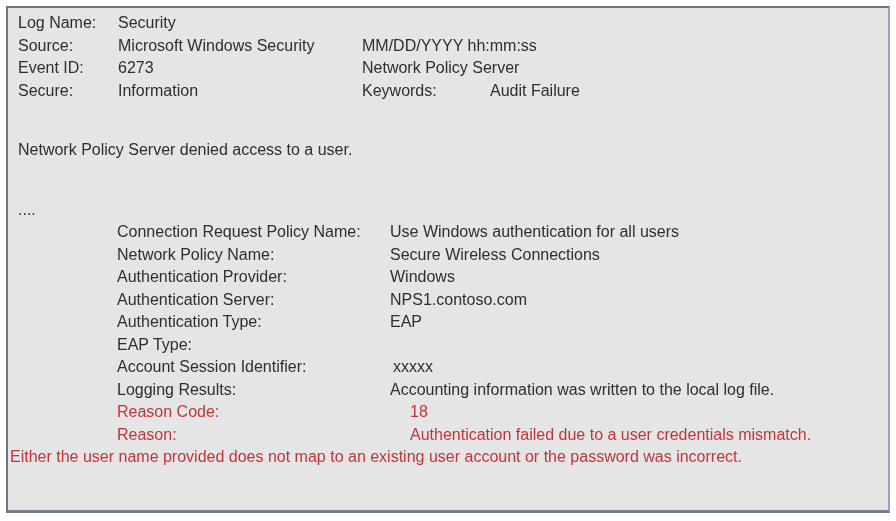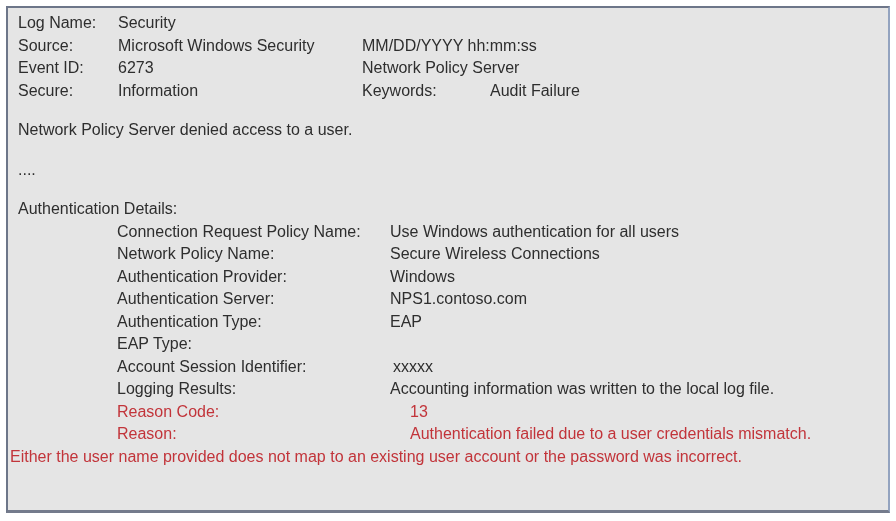--- a/index.html
+++ b/index.html
@@ -30,21 +30,21 @@
     border-right: 2px solid #93a3bf;
     border-bottom: 3px solid #747b8c;
     padding: 4px 10px 0 10px;
     background: #e5e5e5;
   }
   .line { display: flex; white-space: nowrap; }
   .hlabel1 { width: 100px; flex: 0 0 auto; }
   .hvalue1 { width: 244px; flex: 0 0 auto; }
   .hlabel2 { width: 128px; flex: 0 0 auto; }
   .hvalue2 { flex: 1 1 auto; }
-  .gap-above { margin-top: 17px; }
+  .gap-above { margin-top: 37px; }
   .drow { display: flex; padding-left: 99px; white-space: nowrap; }
   .dlabel { width: 273px; flex: 0 0 auto; }
   .dvalue { flex: 1 1 auto; }
   .pad-sm { padding-left: 3px; }
   .pad-md { padding-left: 8px; }
   .red { color: #c2343a; gap: 12px; }
   .footer-note { margin-left: -8px; white-space: nowrap; }
 </style>
 </head>
 <body>
@@ -70,21 +70,20 @@
       <span class="hlabel1">Secure:</span>
       <span class="hvalue1">Information</span>
       <span class="hlabel2">Keywords:</span>
       <span class="hvalue2">Audit Failure</span>
     </div>
 
     <div class="line gap-above">Network Policy Server denied access to a user.</div>
 
     <div class="line gap-above">....</div>
 
-    <div class="line gap-above">Authentication Details:</div>
 
     <div class="drow">
       <span class="dlabel">Connection Request Policy Name:</span>
       <span class="dvalue">Use Windows authentication for all users</span>
     </div>
     <div class="drow">
       <span class="dlabel">Network Policy Name:</span>
       <span class="dvalue">Secure Wireless Connections</span>
     </div>
     <div class="drow">
@@ -105,21 +104,21 @@
     <div class="drow">
       <span class="dlabel">Account Session Identifier:</span>
       <span class="dvalue pad-sm">xxxxx</span>
     </div>
     <div class="drow">
       <span class="dlabel">Logging Results:</span>
       <span class="dvalue">Accounting information was written to the local log file.</span>
     </div>
     <div class="drow red">
       <span class="dlabel">Reason Code:</span>
-      <span class="dvalue pad-md">13</span>
+      <span class="dvalue pad-md">18</span>
     </div>
     <div class="drow red">
       <span class="dlabel">Reason:</span>
       <span class="dvalue pad-md">Authentication failed due to a user credentials mismatch.</span>
     </div>
 
     <div class="footer-note red">Either the user name provided does not map to an existing user account or the password was incorrect.</div>
 
   </div>
 </div>

